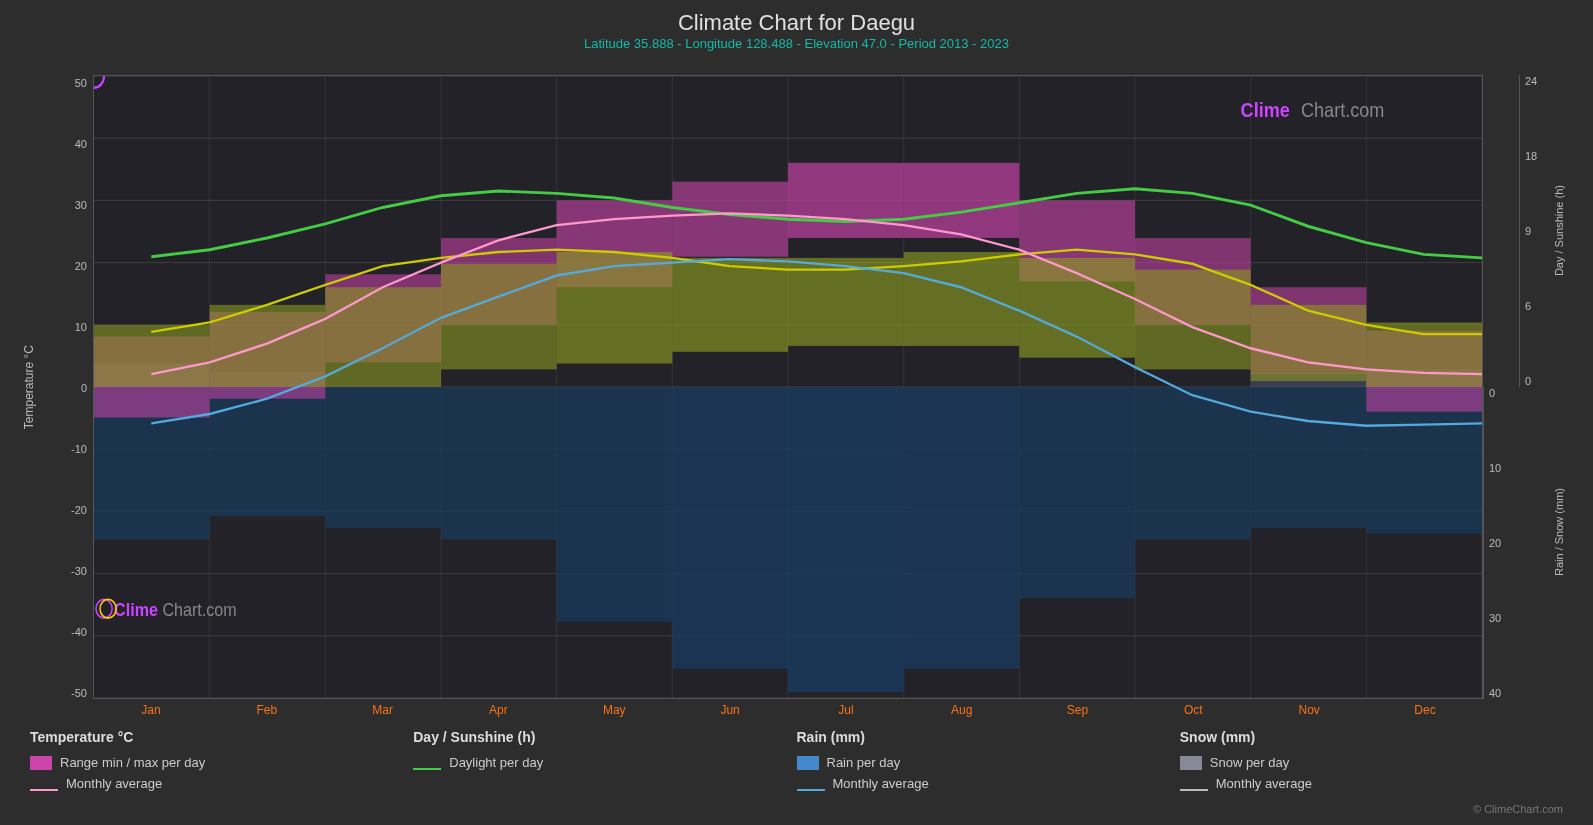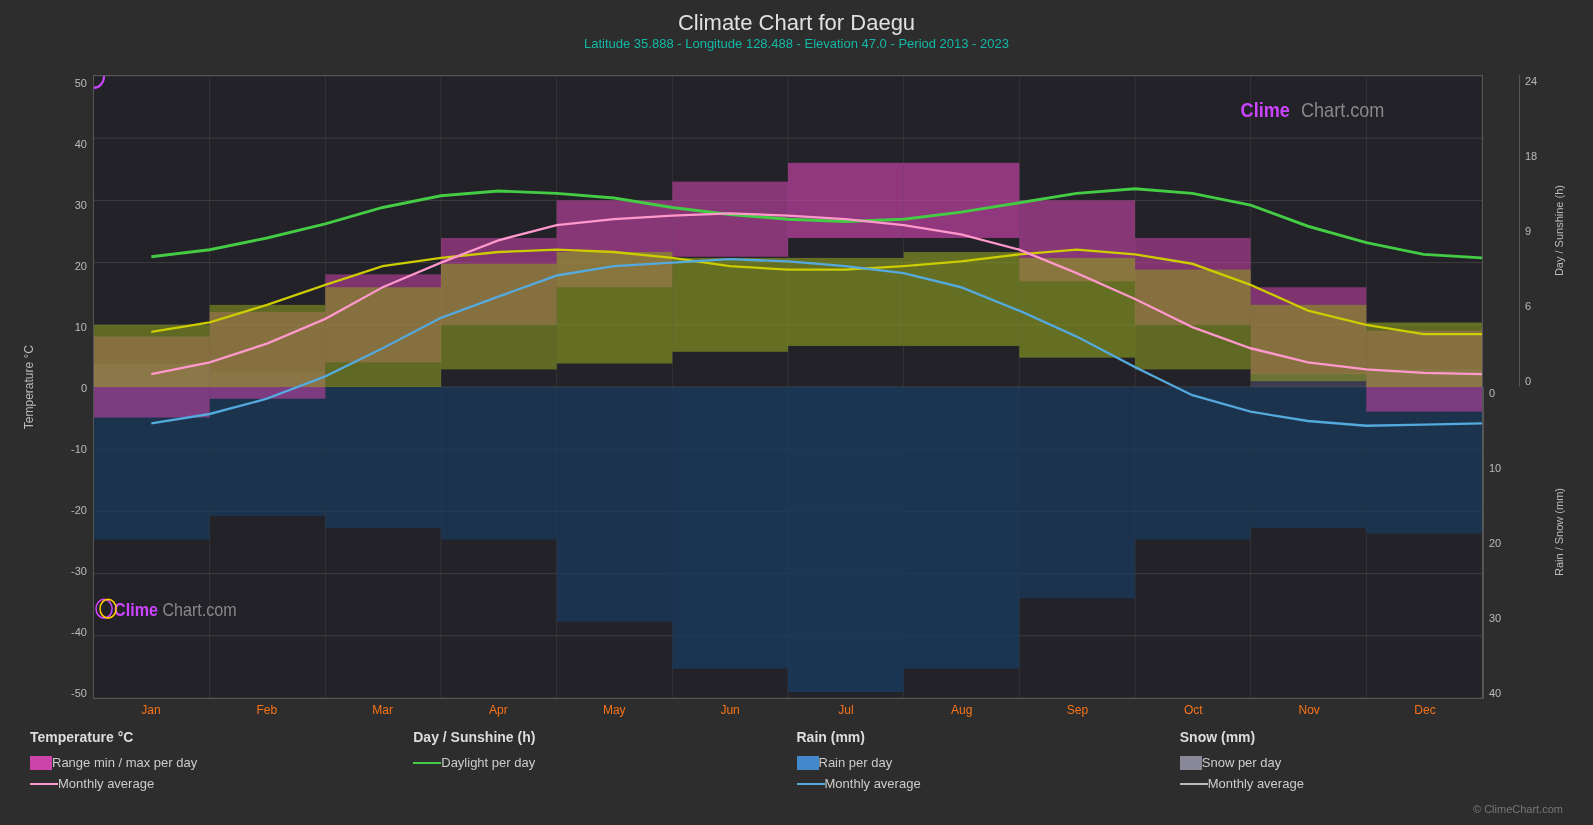--- a/index.html
+++ b/index.html
@@ -96,21 +96,22 @@
       gap: 6px;
     }
     .legend-col-title {
       color: #ddd;
       font-size: 14px;
       font-weight: bold;
       margin-bottom: 4px;
     }
     .legend-item {
       display: flex;
-      align-items: center;
+      align-items: flex-end;
+      gap: 8px;
       font-size: 13px;
       color: #ccc;
     }
     .legend-swatch {
       width: 22px;
       height: 14px;
       display: inline-block;
       flex-shrink: 0;
     }
     .legend-line {

